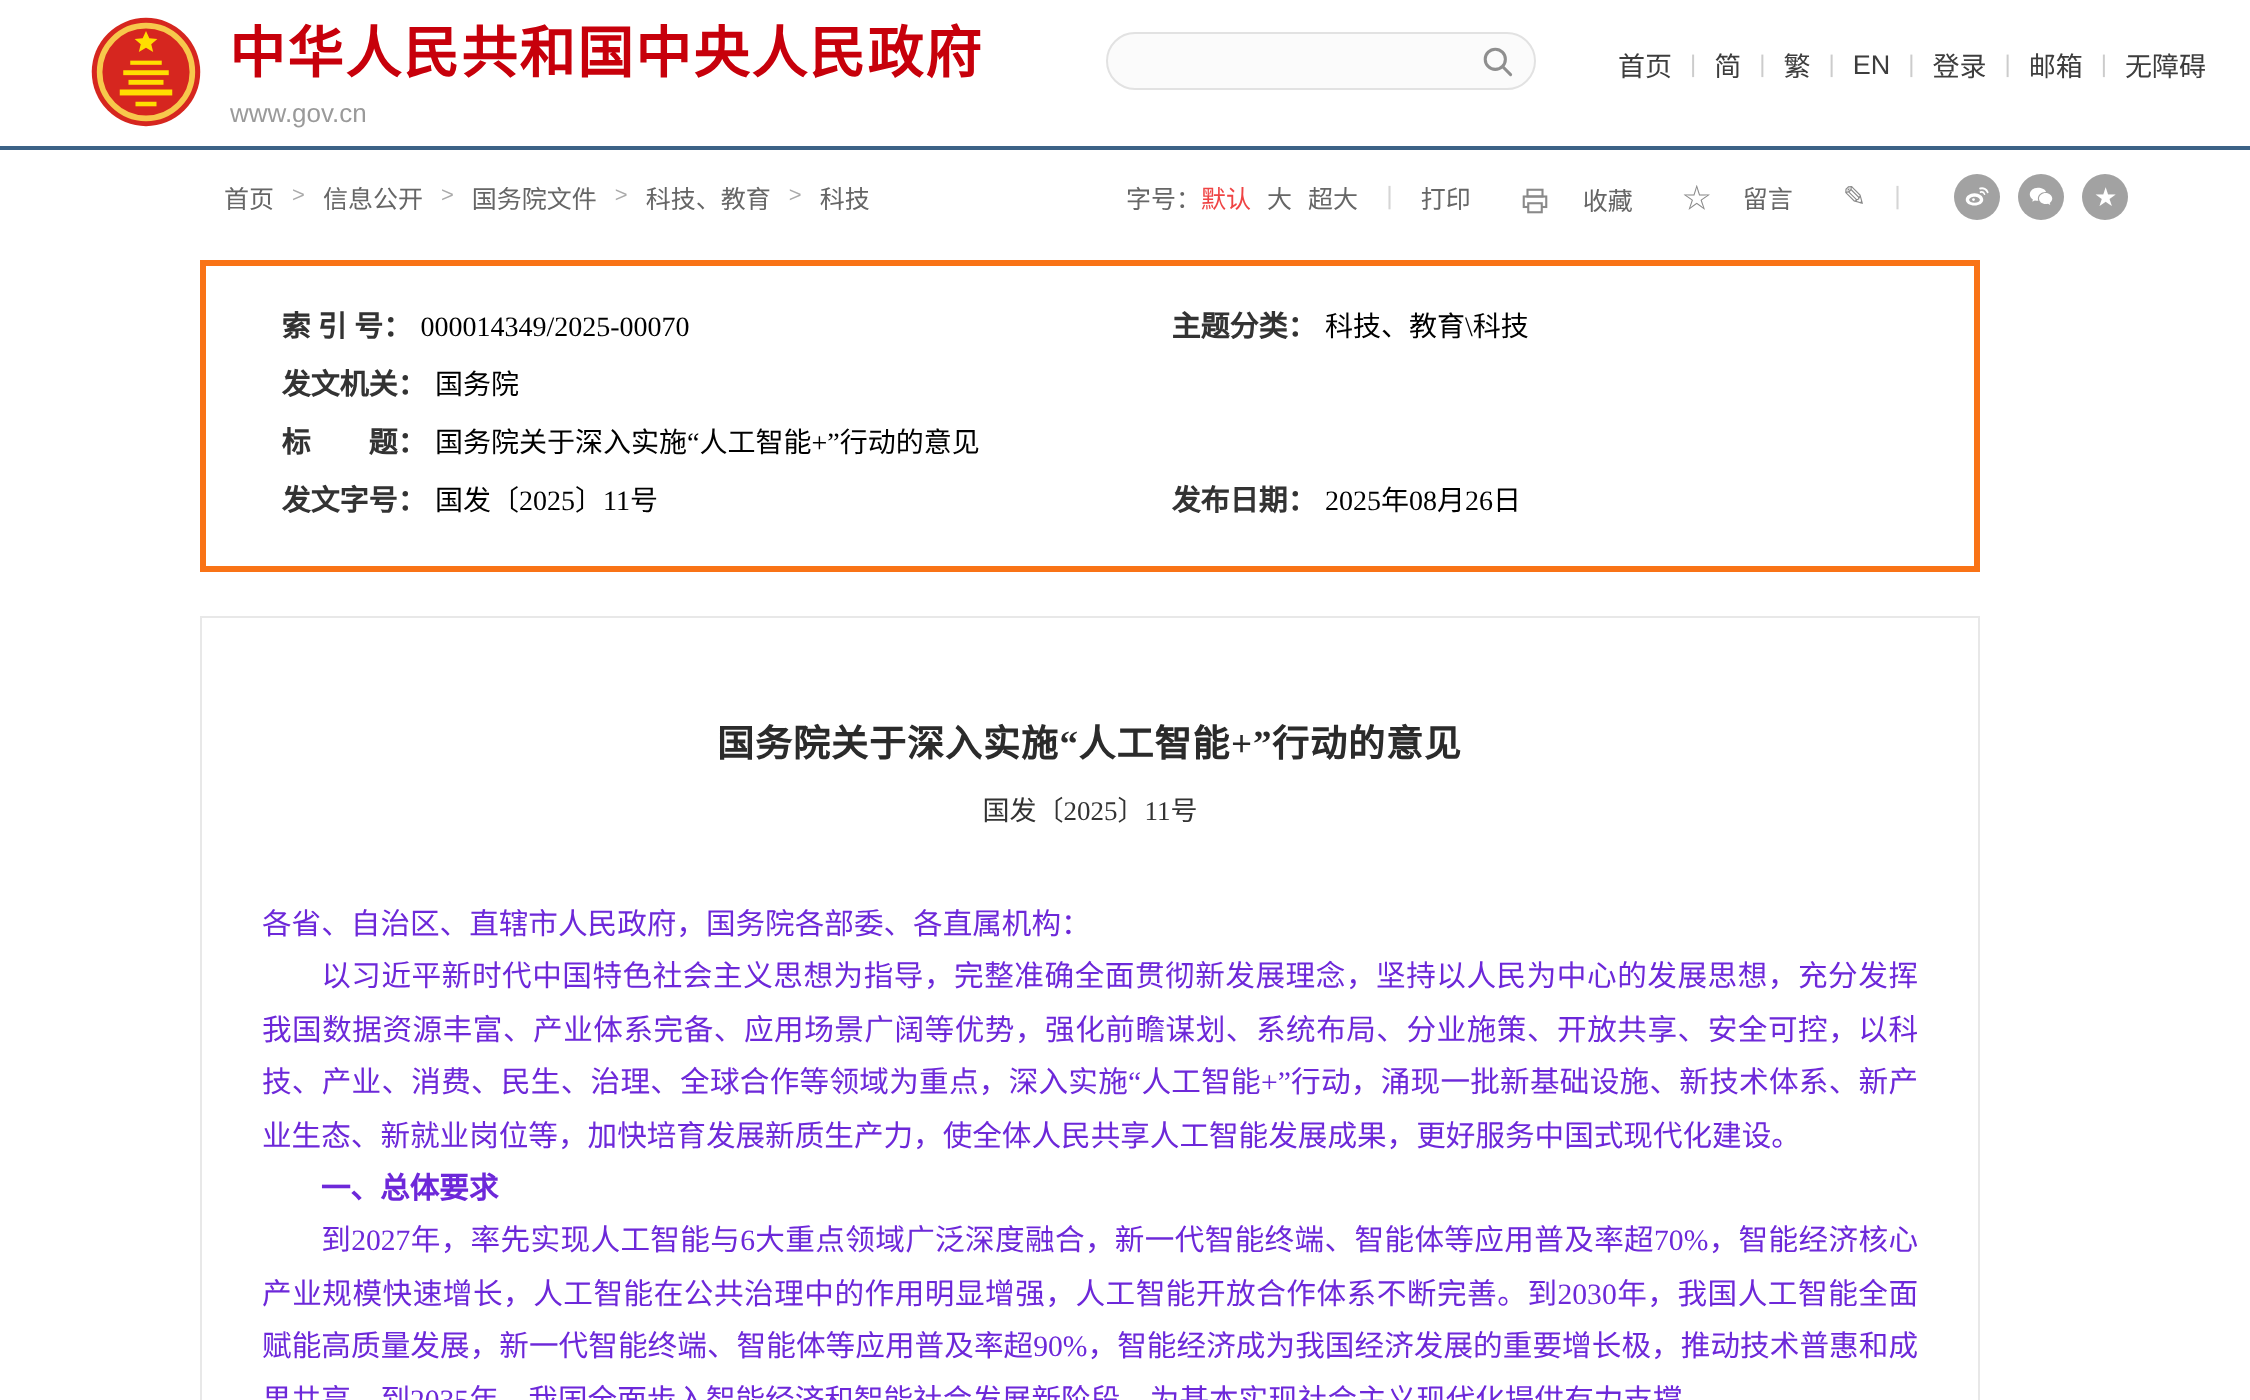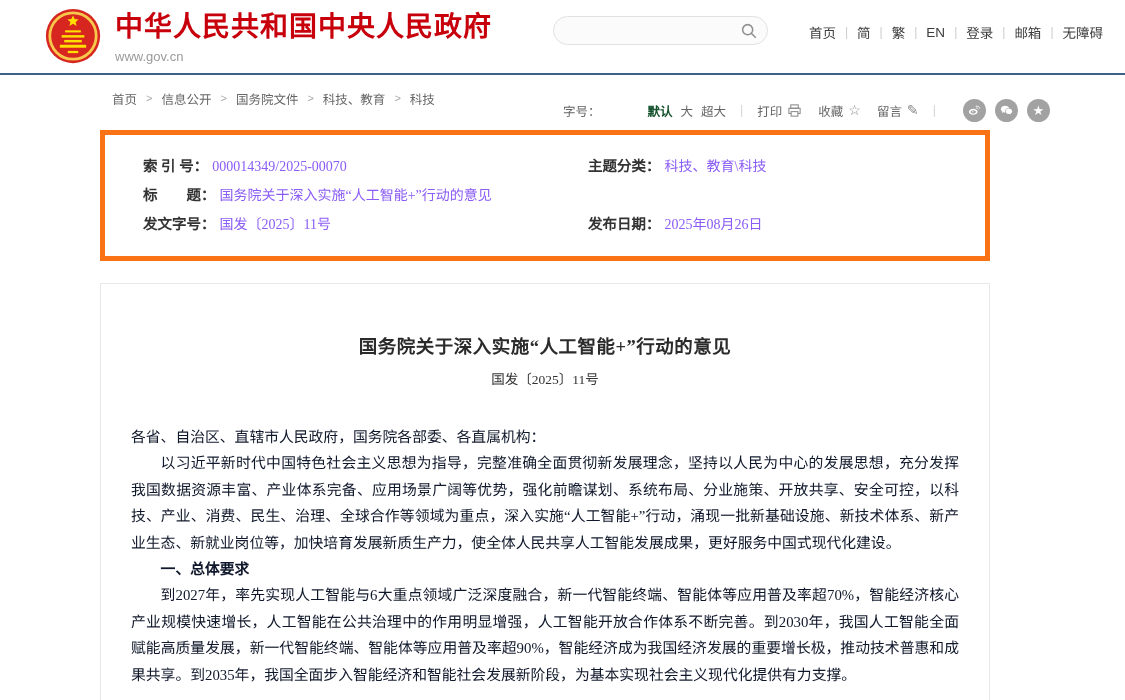--- a/index.html
+++ b/index.html
@@ -42,61 +42,61 @@
   .top-nav .sep { color:#ccc; margin:0 9px; font-size:12px; }
 
   
   .toolbar-row {
     position:relative; height:46px; display:flex; align-items:center;
     padding-left:112px; font-size:12.5px; color:#666;
   }
   .breadcrumb { display:flex; align-items:center; }
   .breadcrumb a { color:#666; text-decoration:none; cursor:pointer; }
   .crumb-sep { color:#aaa; margin:0 9px; font-size:11px; }
-  .page-tools { position:absolute; left:563px; top:12px; height:46px; display:flex; align-items:center; }
+  .page-tools { position:absolute; left:563px; top:0; height:46px; display:flex; align-items:center; }
   .page-tools .lbl { color:#666; }
-  .fs-default { color:#14532d; font-weight:bold; cursor:pointer;margin-left:47px; }
+  .fs-default { color:#ef4444; font-weight:normal; cursor:pointer; }
   .fs-opt { color:#666; margin-left:8px; cursor:pointer; }
   .tool-sep { color:#d5d5d5; margin:0 14px; }
-  .tool-item { display:flex; align-items:center; color:#666; cursor:pointer; }
+  .tool-item { display:flex; align-items:flex-end; color:#666; cursor:pointer;gap:20px; }
   .tool-item .glyph { margin-left:5px; color:#8a8a8a; font-size:14px; display:flex; align-items:center; }
-  .tool-item + .tool-item { margin-left:16px; }
+  .tool-item + .tool-item { margin-left:16px;font-family:Liberation Serif, serif; }
   .share-icons { display:flex; align-items:center; margin-left:4px; }
   .share-circle {
     width:23px; height:23px; border-radius:50%; background:#a2a2a2;
     display:flex; align-items:center; justify-content:center; margin-left:9px; cursor:pointer;
   }
   .share-circle svg { display:block; }
   .share-circle .star-glyph { color:#fff; font-size:13px; line-height:1; }
 
   
   .meta-box {
     margin:9px 16px 0 100px; width:890px; background:#fff;
-    border:5px solid #f97316; padding:17px 0 17px 38px;
+    border:3px solid #f97316; padding:17px 0 17px 38px;
     font-family:"Liberation Serif","DejaVu Serif",serif;
   }
   .meta-row { display:flex; line-height:29px; }
   .meta-cell-left { width:445px; display:flex; }
   .meta-cell-right { flex:1; display:flex;align-items:flex-end; }
   .meta-label { font-weight:bold; color:#333; font-size:14.5px; white-space:pre; }
-  .meta-value { color:#8b5cf6; font-size:14px; margin-left:4px; }
+  .meta-value { color:#000000; font-size:14px; margin-left:4px; }
 
   
   .doc-box {
     margin:22px 0 0 100px; width:890px; height:560px; background:#fff;
     border:1px solid #e8e8e8; padding:48px 30px 30px 30px;
     font-family:"Liberation Serif","DejaVu Serif",serif;
   }
   .doc-title {
     text-align:center; font-size:18.5px; font-weight:bold; color:#2b2b2b; letter-spacing:0.5px;
   }
   .doc-number { text-align:center; font-size:13.5px; color:#333; margin-top:10px; }
   .doc-body { margin-top:36px; }
   .doc-body p {
-    font-size:14.8px; color:#0f172a; line-height:26.4px; text-align:justify;
+    font-size:14.8px; color:#6d28d9; line-height:26.4px; text-align:justify;
   }
   .indent { text-indent:2em; }
   .doc-heading { font-weight:bold; }
 </style>
 </head>
 <body>
 
 <div class="page">
 
   <div class="site-header">
@@ -214,20 +214,24 @@
       <div class="meta-cell-left">
         <span class="meta-label">索 引 号：</span>
         <span class="meta-value">000014349/2025-00070</span>
       </div>
       <div class="meta-cell-right">
         <span class="meta-label">主题分类：</span>
         <span class="meta-value">科技、教育\科技</span>
       </div>
     </div>
     <div class="meta-row">
+      <div class="meta-cell-left">
+        <span class="meta-label">发文机关：</span>
+        <span class="meta-value">国务院</span>
+      </div>
     </div>
     <div class="meta-row">
       <div class="meta-cell-left">
         <span class="meta-label">标　　题：</span>
         <span class="meta-value">国务院关于深入实施“人工智能+”行动的意见</span>
       </div>
       <div class="meta-cell-right">
         <span class="meta-label"></span>
       </div>
     </div>

